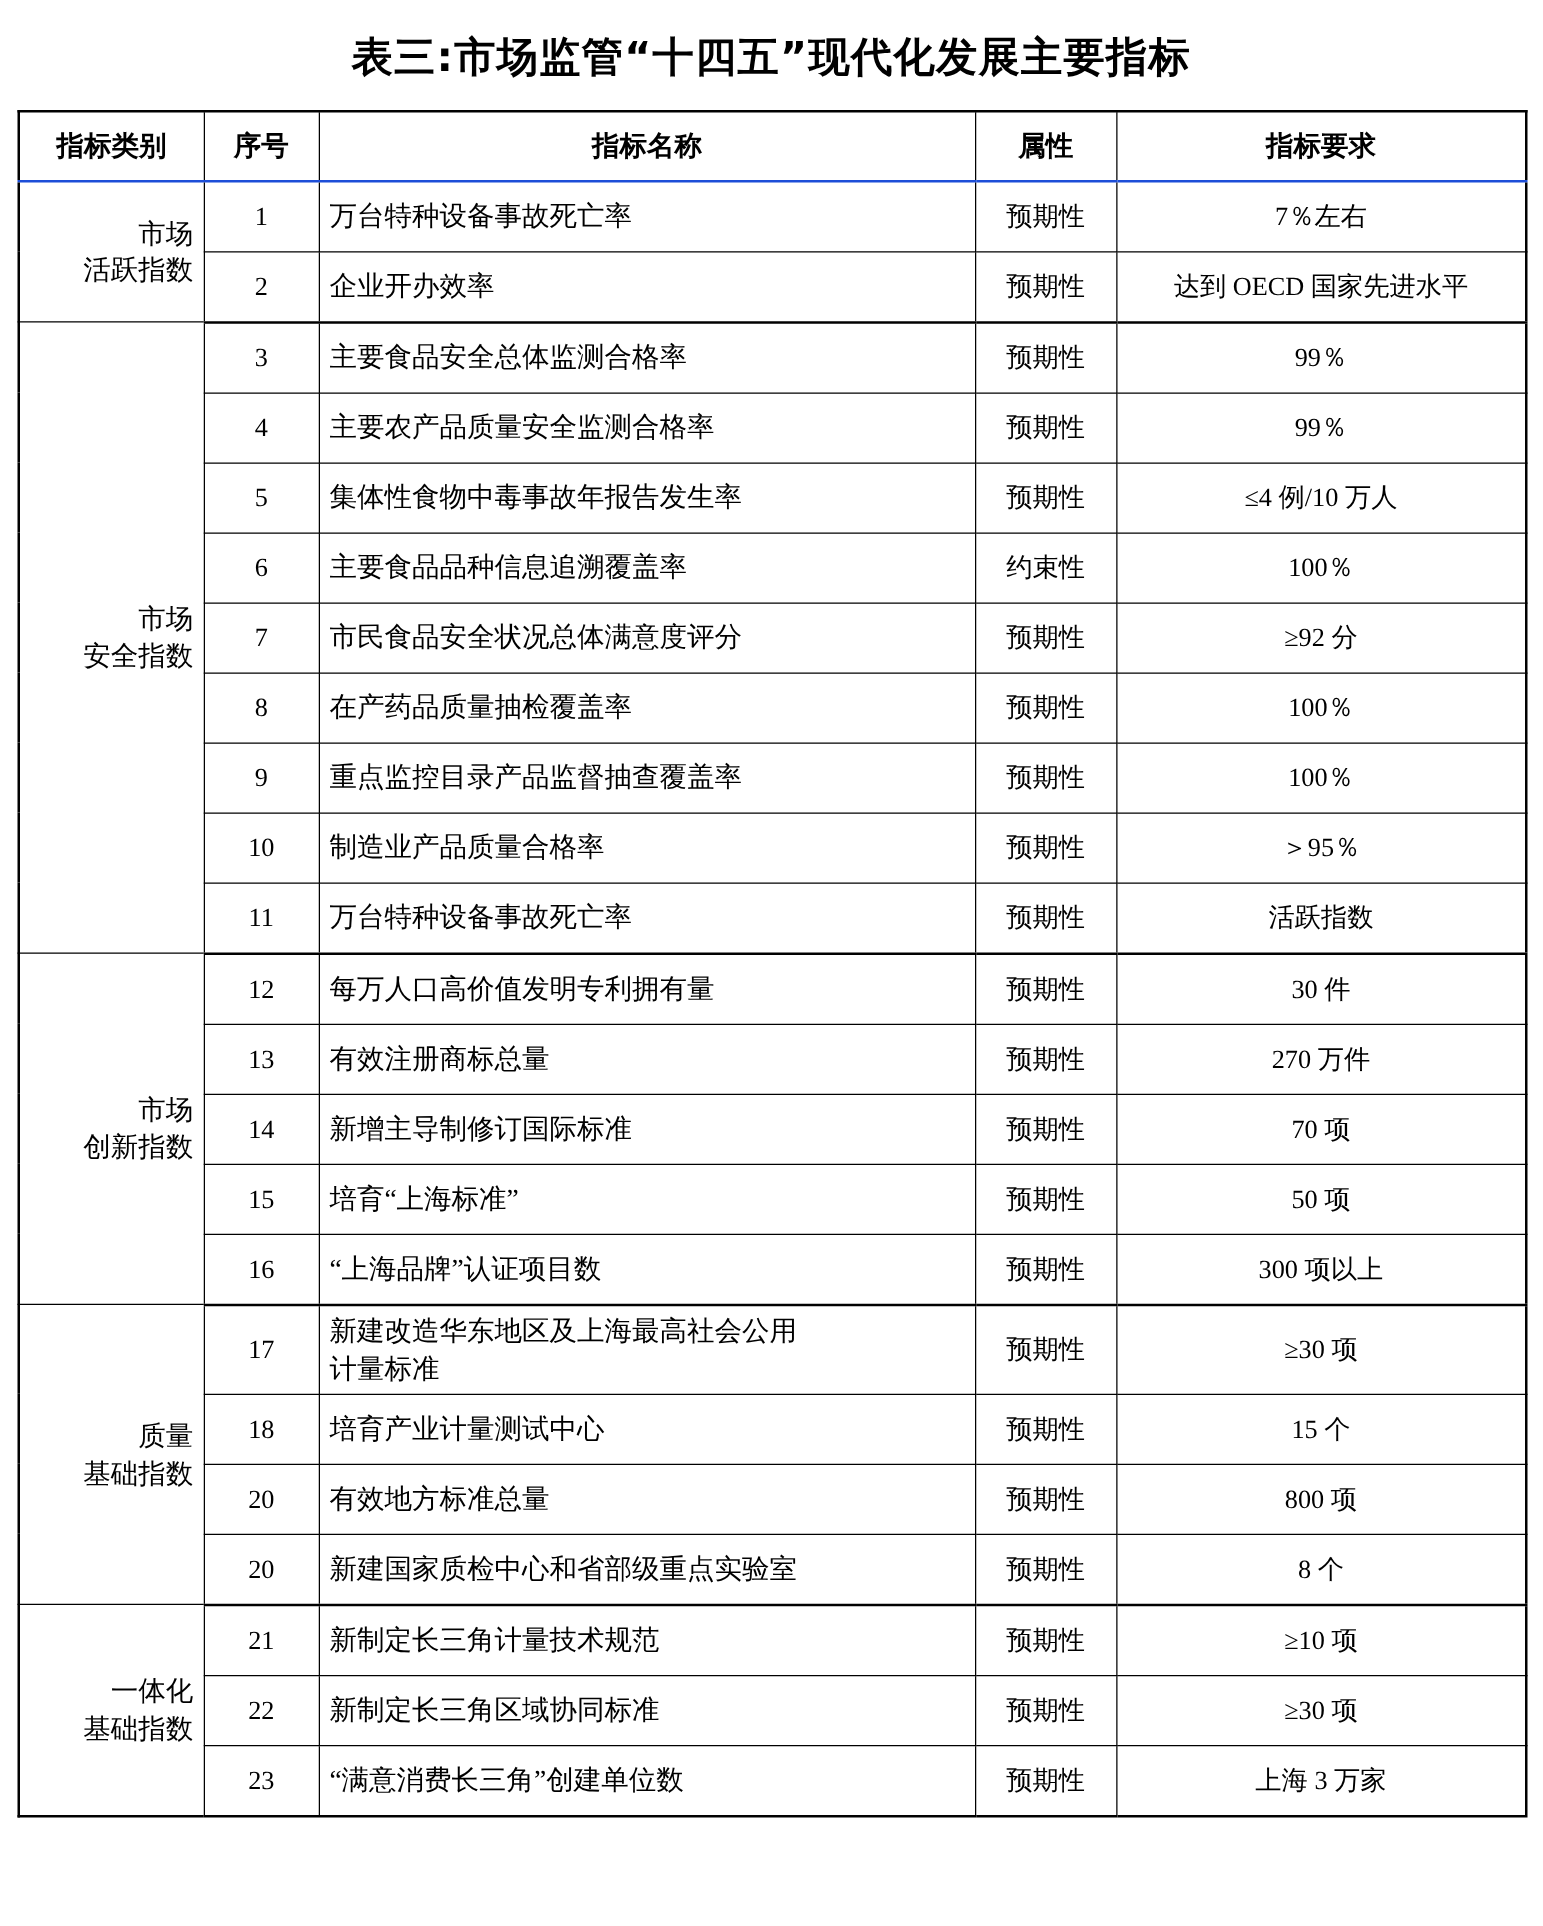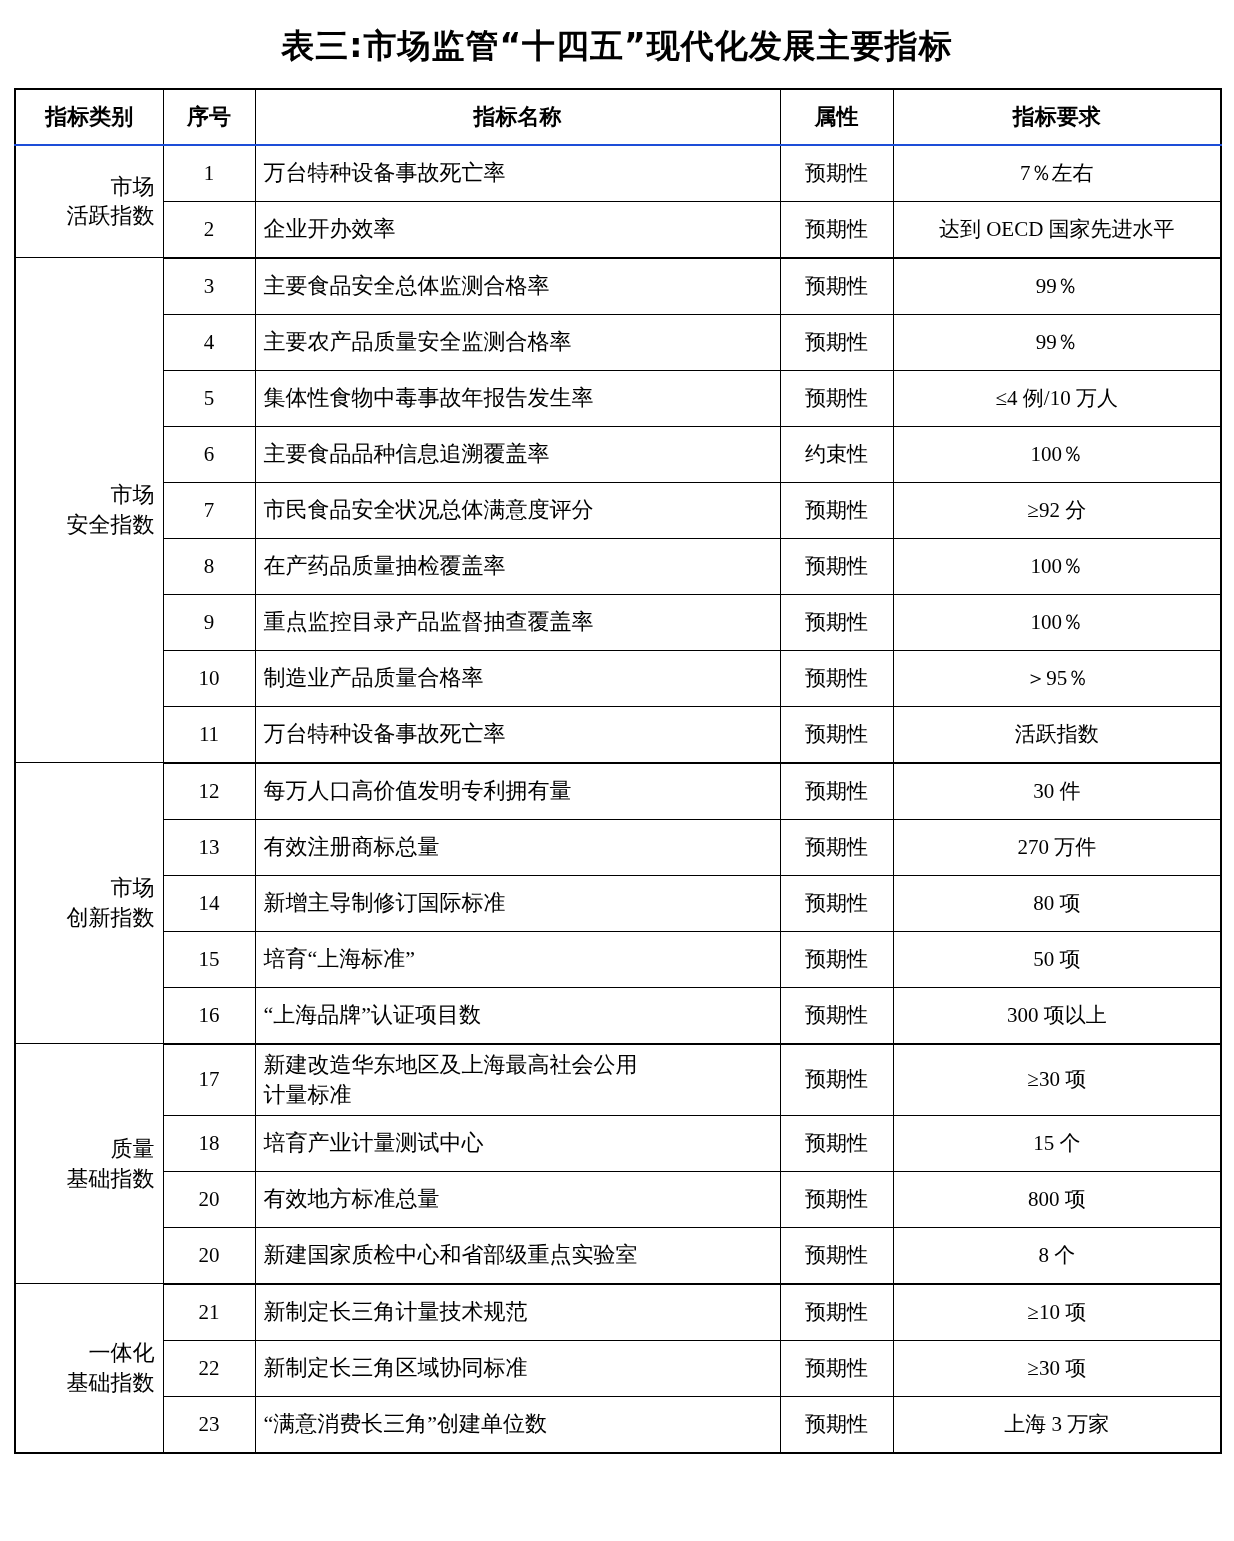--- a/index.html
+++ b/index.html
@@ -213,21 +213,21 @@
         <tr class="body-row">
           <td class="no-cell">13</td>
           <td class="name-cell">有效注册商标总量</td>
           <td class="attr-cell">预期性</td>
           <td class="req-cell">270 万件</td>
         </tr>
         <tr class="body-row">
           <td class="no-cell">14</td>
           <td class="name-cell">新增主导制修订国际标准</td>
           <td class="attr-cell">预期性</td>
-          <td class="req-cell">80 项</td>
+          <td class="req-cell">70 项</td>
         </tr>
         <tr class="body-row">
           <td class="no-cell">15</td>
           <td class="name-cell">培育“上海标准”</td>
           <td class="attr-cell">预期性</td>
           <td class="req-cell">50 项</td>
         </tr>
         <tr class="body-row group-end">
           <td class="no-cell">16</td>
           <td class="name-cell">“上海品牌”认证项目数</td>

